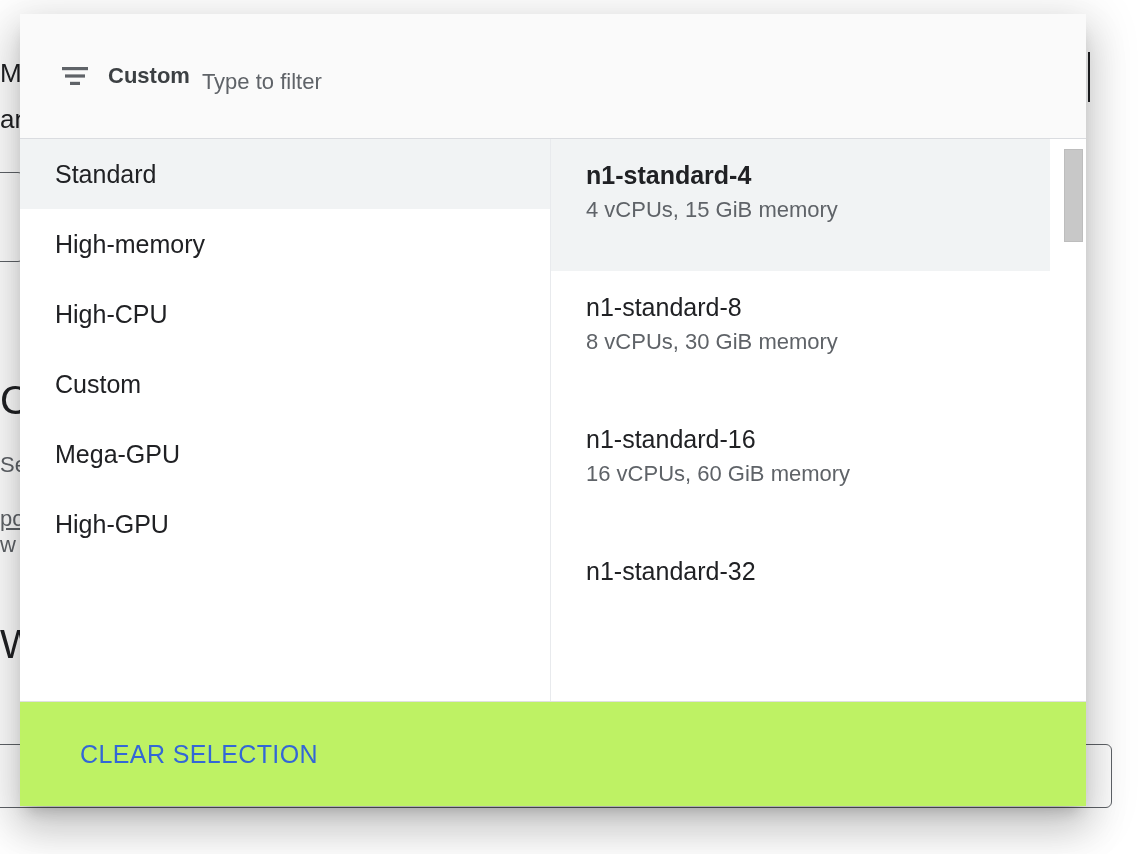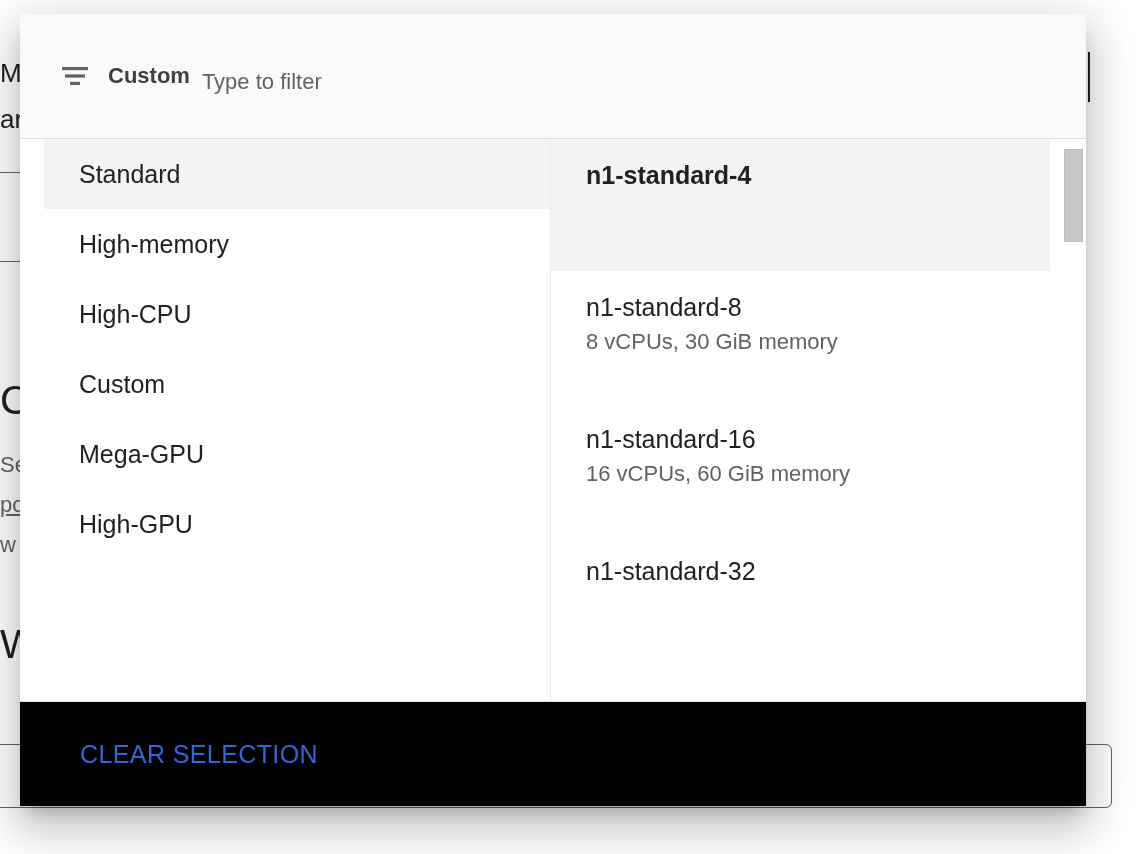--- a/index.html
+++ b/index.html
@@ -119,21 +119,20 @@
   }
   .category-item {
     height: 70px;
     display: flex;
     align-items: center;
     padding-left: 35px;
     font-size: 25px;
     color: #202124;
     box-sizing: border-box;
     cursor: pointer;
-    margin-left: 24px;
   }
   .category-item.selected {
     background: #f1f3f4;
   }
 
   
   #type-list-wrap {
     flex: 1;
     position: relative;
     overflow: hidden;
@@ -187,21 +186,21 @@
 
   
   #picker-footer {
     height: 105px;
     min-height: 105px;
     border-top: 1px solid #e0e0e0;
     display: flex;
     align-items: center;
     padding-left: 60px;
     box-sizing: border-box;
-    background: #000000;
+    background: #bef264;
   }
   #clear-selection-button {
     background: none;
     border: none;
     padding: 0;
     font-family: "Liberation Sans", sans-serif;
     font-size: 25px;
     letter-spacing: .4px;
     color: #3367d6;
     cursor: pointer;
@@ -209,21 +208,21 @@
 </style>
 </head>
 <body>
 
 <div id="page-behind">
   <div class="bg-text bg-line-sm" style="left:0px;top:58px;">M</div>
   <div class="bg-text bg-line-sm" style="left:0px;top:104px;">an</div>
   <div class="bg-input" style="left:-40px;top:172px;width:62px;height:88px;"></div>
   <div class="bg-text bg-head" style="left:0px;top:378px;">C</div>
   <div class="bg-text bg-body" style="left:0px;top:452px;">Se</div>
-  <div class="bg-text bg-body" style="left:0px;top:492px;text-decoration:underline;">po</div>
+  <div class="bg-text bg-body" style="left:0px;top:506px;text-decoration:underline;">po</div>
   <div class="bg-text bg-body" style="left:0px;top:532px;">w</div>
   <div class="bg-text bg-head" style="left:0px;top:622px;">W</div>
   <div class="bg-input" style="left:-40px;top:744px;width:1150px;height:62px;"></div>
   <div class="bg-caret" style="left:1088px;top:52px;height:50px;"></div>
 </div>
 
 <div id="picker-dialog">
 
   <div id="filter-bar">
     <svg id="filter-icon" viewBox="0 0 26 20">
@@ -256,20 +255,21 @@
       <div class="category-item">
         <span>High-GPU</span>
       </div>
     </div>
 
     <div id="type-list-wrap">
       <div id="type-list">
 
         <div class="type-item selected">
           <div class="type-name">n1-standard-4</div>
+          <div class="type-desc">4 vCPUs, 15 GiB memory</div>
         </div>
 
         <div class="type-item">
           <div class="type-name">n1-standard-8</div>
           <div class="type-desc">8 vCPUs, 30 GiB memory</div>
         </div>
 
         <div class="type-item">
           <div class="type-name">n1-standard-16</div>
           <div class="type-desc">16 vCPUs, 60 GiB memory</div>

